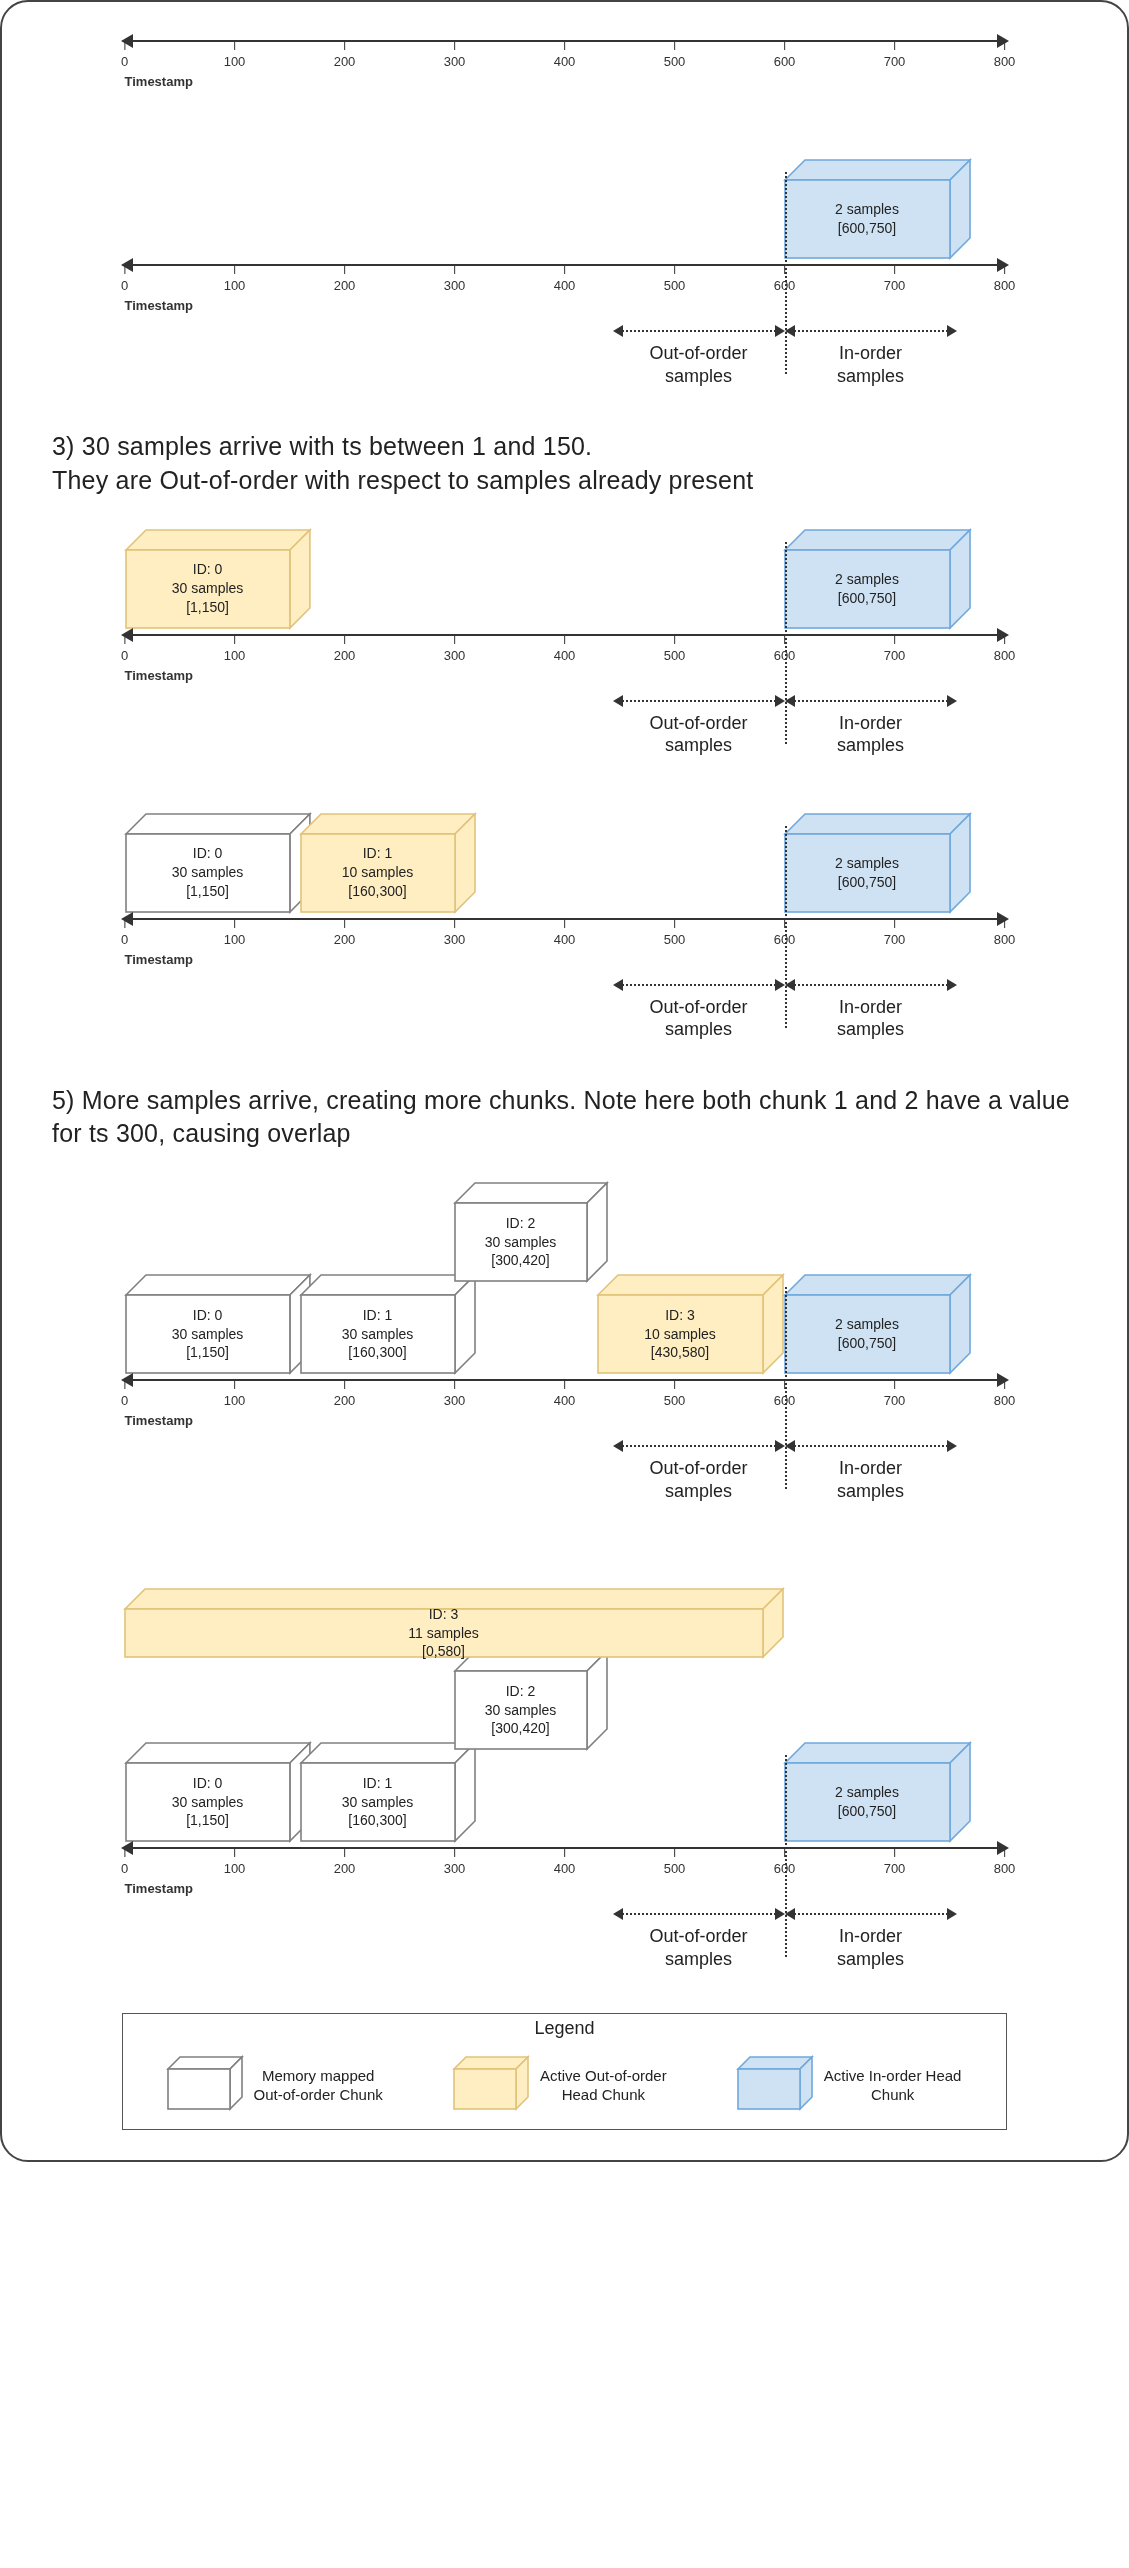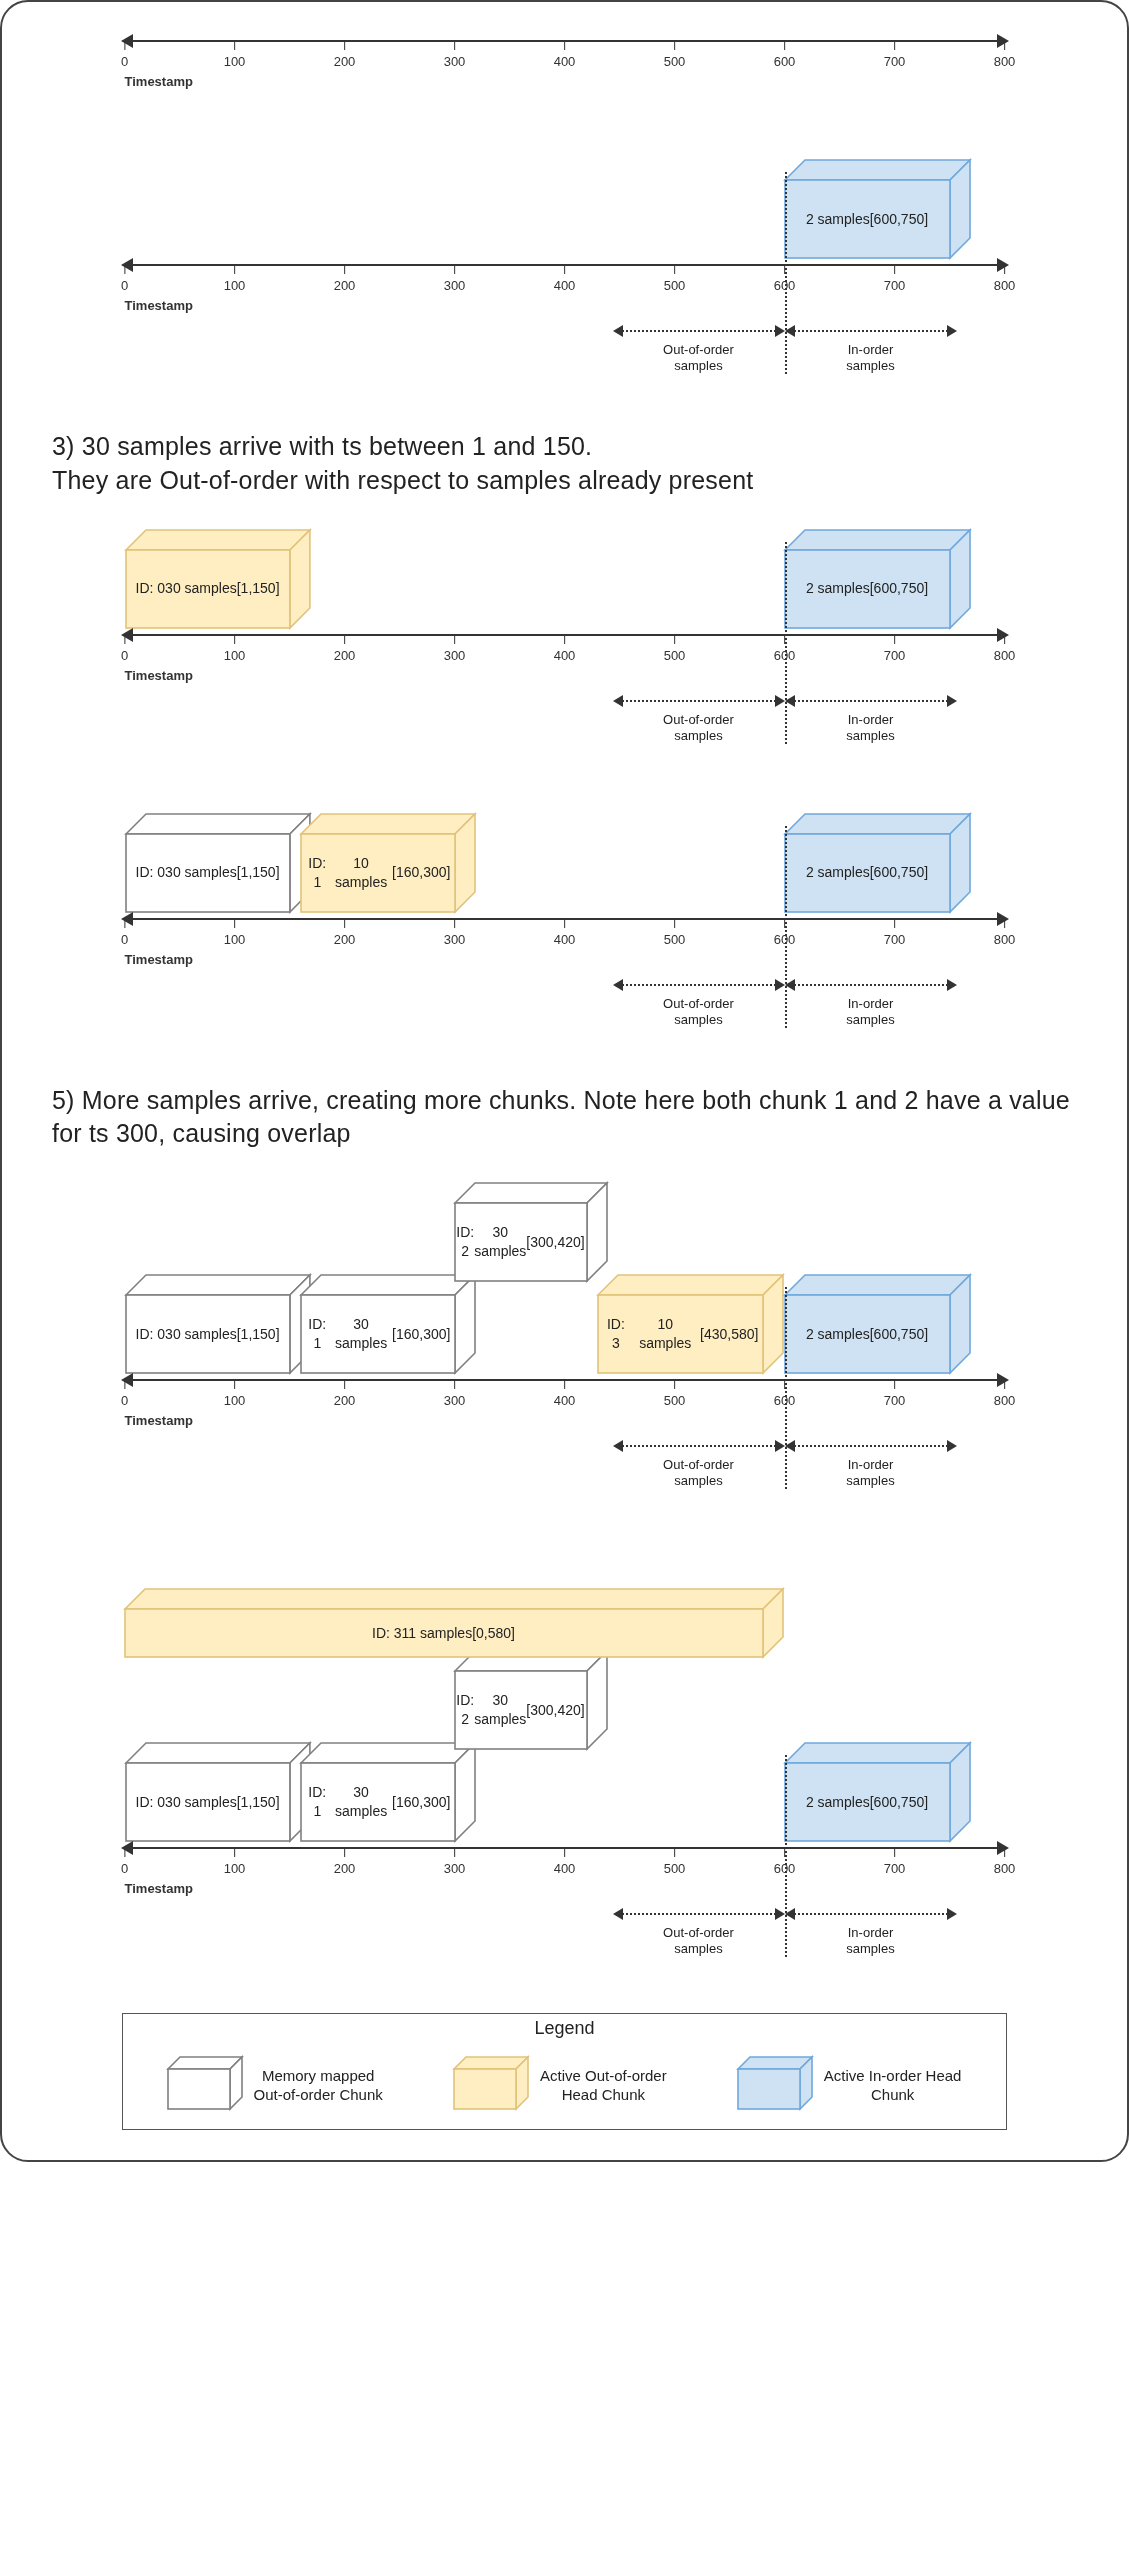--- a/index.html
+++ b/index.html
@@ -34,25 +34,25 @@
 
   .tick{position:absolute;font-size:13px;color:var(--axis);text-align:center;transform:translateX(-50%);}
   .tick .m{display:block;width:1px;height:10px;background:var(--axis);margin:0 auto 4px;}
   .axis-label{position:absolute;font-size:13px;font-weight:700;color:var(--axis);}
   .vdot{position:absolute;width:0;border-left:2px dotted var(--axis);}
   .arrow-h{position:absolute;height:2px;}
   .arrow-h .line{position:absolute;inset:0;border-top:2px dotted var(--axis);}
   .arrow-h .al,.arrow-h .ar{position:absolute;top:50%;width:0;height:0;border-top:6px solid transparent;border-bottom:6px solid transparent;transform:translateY(-50%);}
   .arrow-h .al{left:-2px;border-right:10px solid var(--axis);}
   .arrow-h .ar{right:-2px;border-left:10px solid var(--axis);}
-  .cap{position:absolute;font-size:13px;text-align:center;line-height:1.25;transform:translateX(-50%);}
+  .cap{position:absolute;font-size:18px;text-align:center;line-height:1.25;transform:translateX(-50%);}
 
   
   .box3d{position:absolute;}
-  .box3d .front{position:absolute;inset:0;border:1.6px solid;box-sizing:border-box;display:flex;flex-direction:row;justify-content:center;align-items:center;text-align:center;font-size:14px;line-height:1.35;padding:4px;}
+  .box3d .front{position:absolute;inset:0;border:1.6px solid;box-sizing:border-box;display:flex;flex-direction:column;justify-content:center;align-items:center;text-align:center;font-size:14px;line-height:1.35;padding:4px;}
   .box3d svg{position:absolute;overflow:visible;}
 
   .legend{
     border:1.5px solid #555;
     padding:25px 24px 20px;
     margin:0 70px;
     position:relative;
   }
   .legend .lg-title{position:absolute;left:50%;transform:translateX(-50%);top:-2px;background:#fff;padding:0 8px;font-size:18px;}
   .legend .lg-title{top:4px;background:transparent;}

